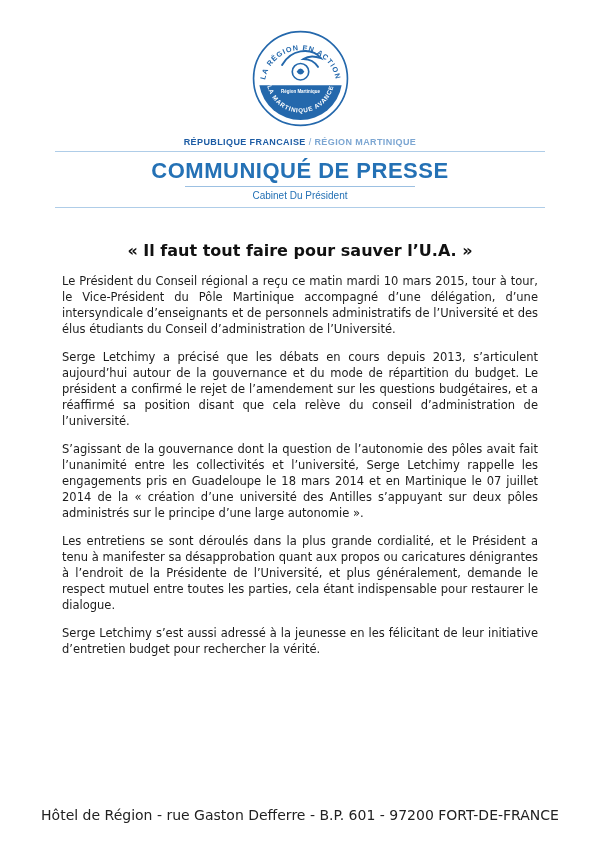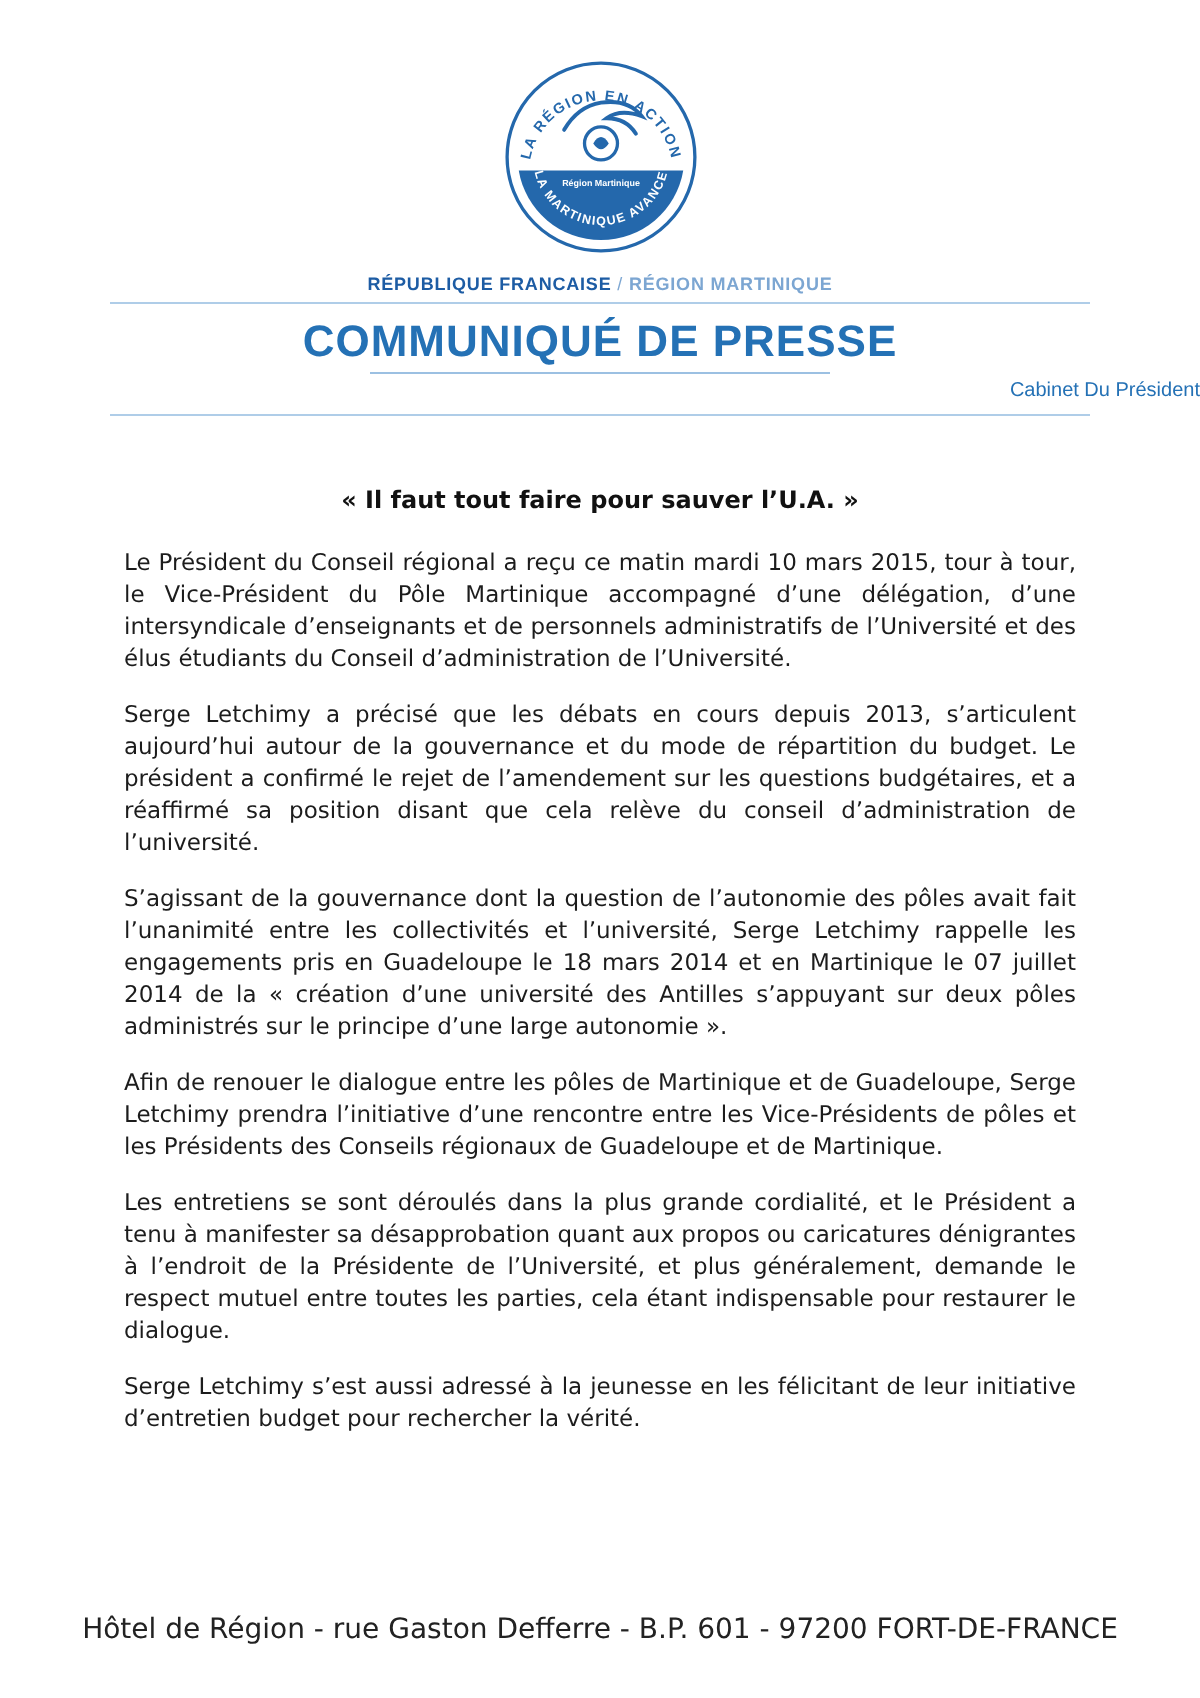--- a/index.html
+++ b/index.html
@@ -21,27 +21,27 @@
   .rule { border:0; border-top:1px solid #AFCDE8; margin:4px 55px 0 55px; }
   .rule.second { margin-top:5px; }
 
   .presse-title {
     text-align:center; color:#2471B5; font-weight:bold; font-size:22px;
     line-height:23px; letter-spacing:0.5px; margin-top:7px;
     font-family:"Liberation Sans", sans-serif;
   }
   .presse-underline { border:0; border-top:1px solid #9CC0E2; width:230px; margin:4px auto 0 auto; }
   .cabinet {
-    text-align:right; color:#2471B5; font-size:10px; line-height:12px; margin-top:3px;
+    text-align:center; color:#2471B5; font-size:10px; line-height:12px; margin-top:3px;
     font-family:"Liberation Sans", sans-serif;
   }
 
   .doc { margin:0 62px; color:#1C1C1C; }
   .doc-title {
-    text-align:center; font-weight:bold; font-size:12px; line-height:19px;
+    text-align:center; font-weight:bold; font-size:16px; line-height:19px;
     margin:33px 0 13px 0; color:#111111;
   }
   .doc p {
     font-size:11.5px; line-height:16px; text-align:justify;
     margin:12px 0 10px 0;
   }
   .doc p.joined-top { margin-top:0; }
   .doc p.joined-bottom { margin-bottom:0; }
   .doc .bold-quote { font-weight:bold; }
 
@@ -95,21 +95,20 @@
   <div class="doc">
     <div class="doc-title">« Il faut tout faire pour sauver l’U.A. »</div>
 
     <p>Le Président du Conseil régional a reçu ce matin mardi 10 mars 2015, tour à tour, le Vice-Président du Pôle Martinique accompagné d’une délégation, d’une intersyndicale d’enseignants et de personnels administratifs de l’Université et des élus étudiants du Conseil d’administration de l’Université.</p>
 
 
     <p>Serge Letchimy a précisé que les débats en cours depuis 2013, s’articulent aujourd’hui autour de la gouvernance et du mode de répartition du budget. Le président a confirmé le rejet de l’amendement sur les questions budgétaires, et a réaffirmé sa position disant que cela relève du conseil d’administration de l’université.</p>
 
     <p>S’agissant de la gouvernance dont la question de l’autonomie des pôles avait fait l’unanimité entre les collectivités et l’université, Serge Letchimy rappelle les engagements pris en Guadeloupe le 18 mars 2014 et en Martinique le 07 juillet 2014 de la « création d’une université des Antilles s’appuyant sur deux pôles administrés sur le principe d’une large autonomie ».</p>
 
-    <p class="joined-bottom">Afin de renouer le dialogue entre les pôles de Martinique et de Guadeloupe, Serge Letchimy prendra l’initiative d’une rencontre entre les Vice-Présidents de pôles et les Présidents des Conseils régionaux de Guadeloupe et de Martinique.</p>
 
     <p>Les entretiens se sont déroulés dans la plus grande cordialité, et le Président a tenu à manifester sa désapprobation quant aux propos ou caricatures dénigrantes à l’endroit de la Présidente de l’Université, et plus généralement, demande le respect mutuel entre toutes les parties, cela étant indispensable pour restaurer le dialogue.</p>
 
     <p>Serge Letchimy s’est aussi adressé à la jeunesse en les félicitant de leur initiative d’entretien budget pour rechercher la vérité.</p>
   </div>
 
   <div class="footer">
     <div>Hôtel de Région - rue Gaston Defferre -  B.P. 601 - 97200 FORT-DE-FRANCE</div>
   </div>
 

